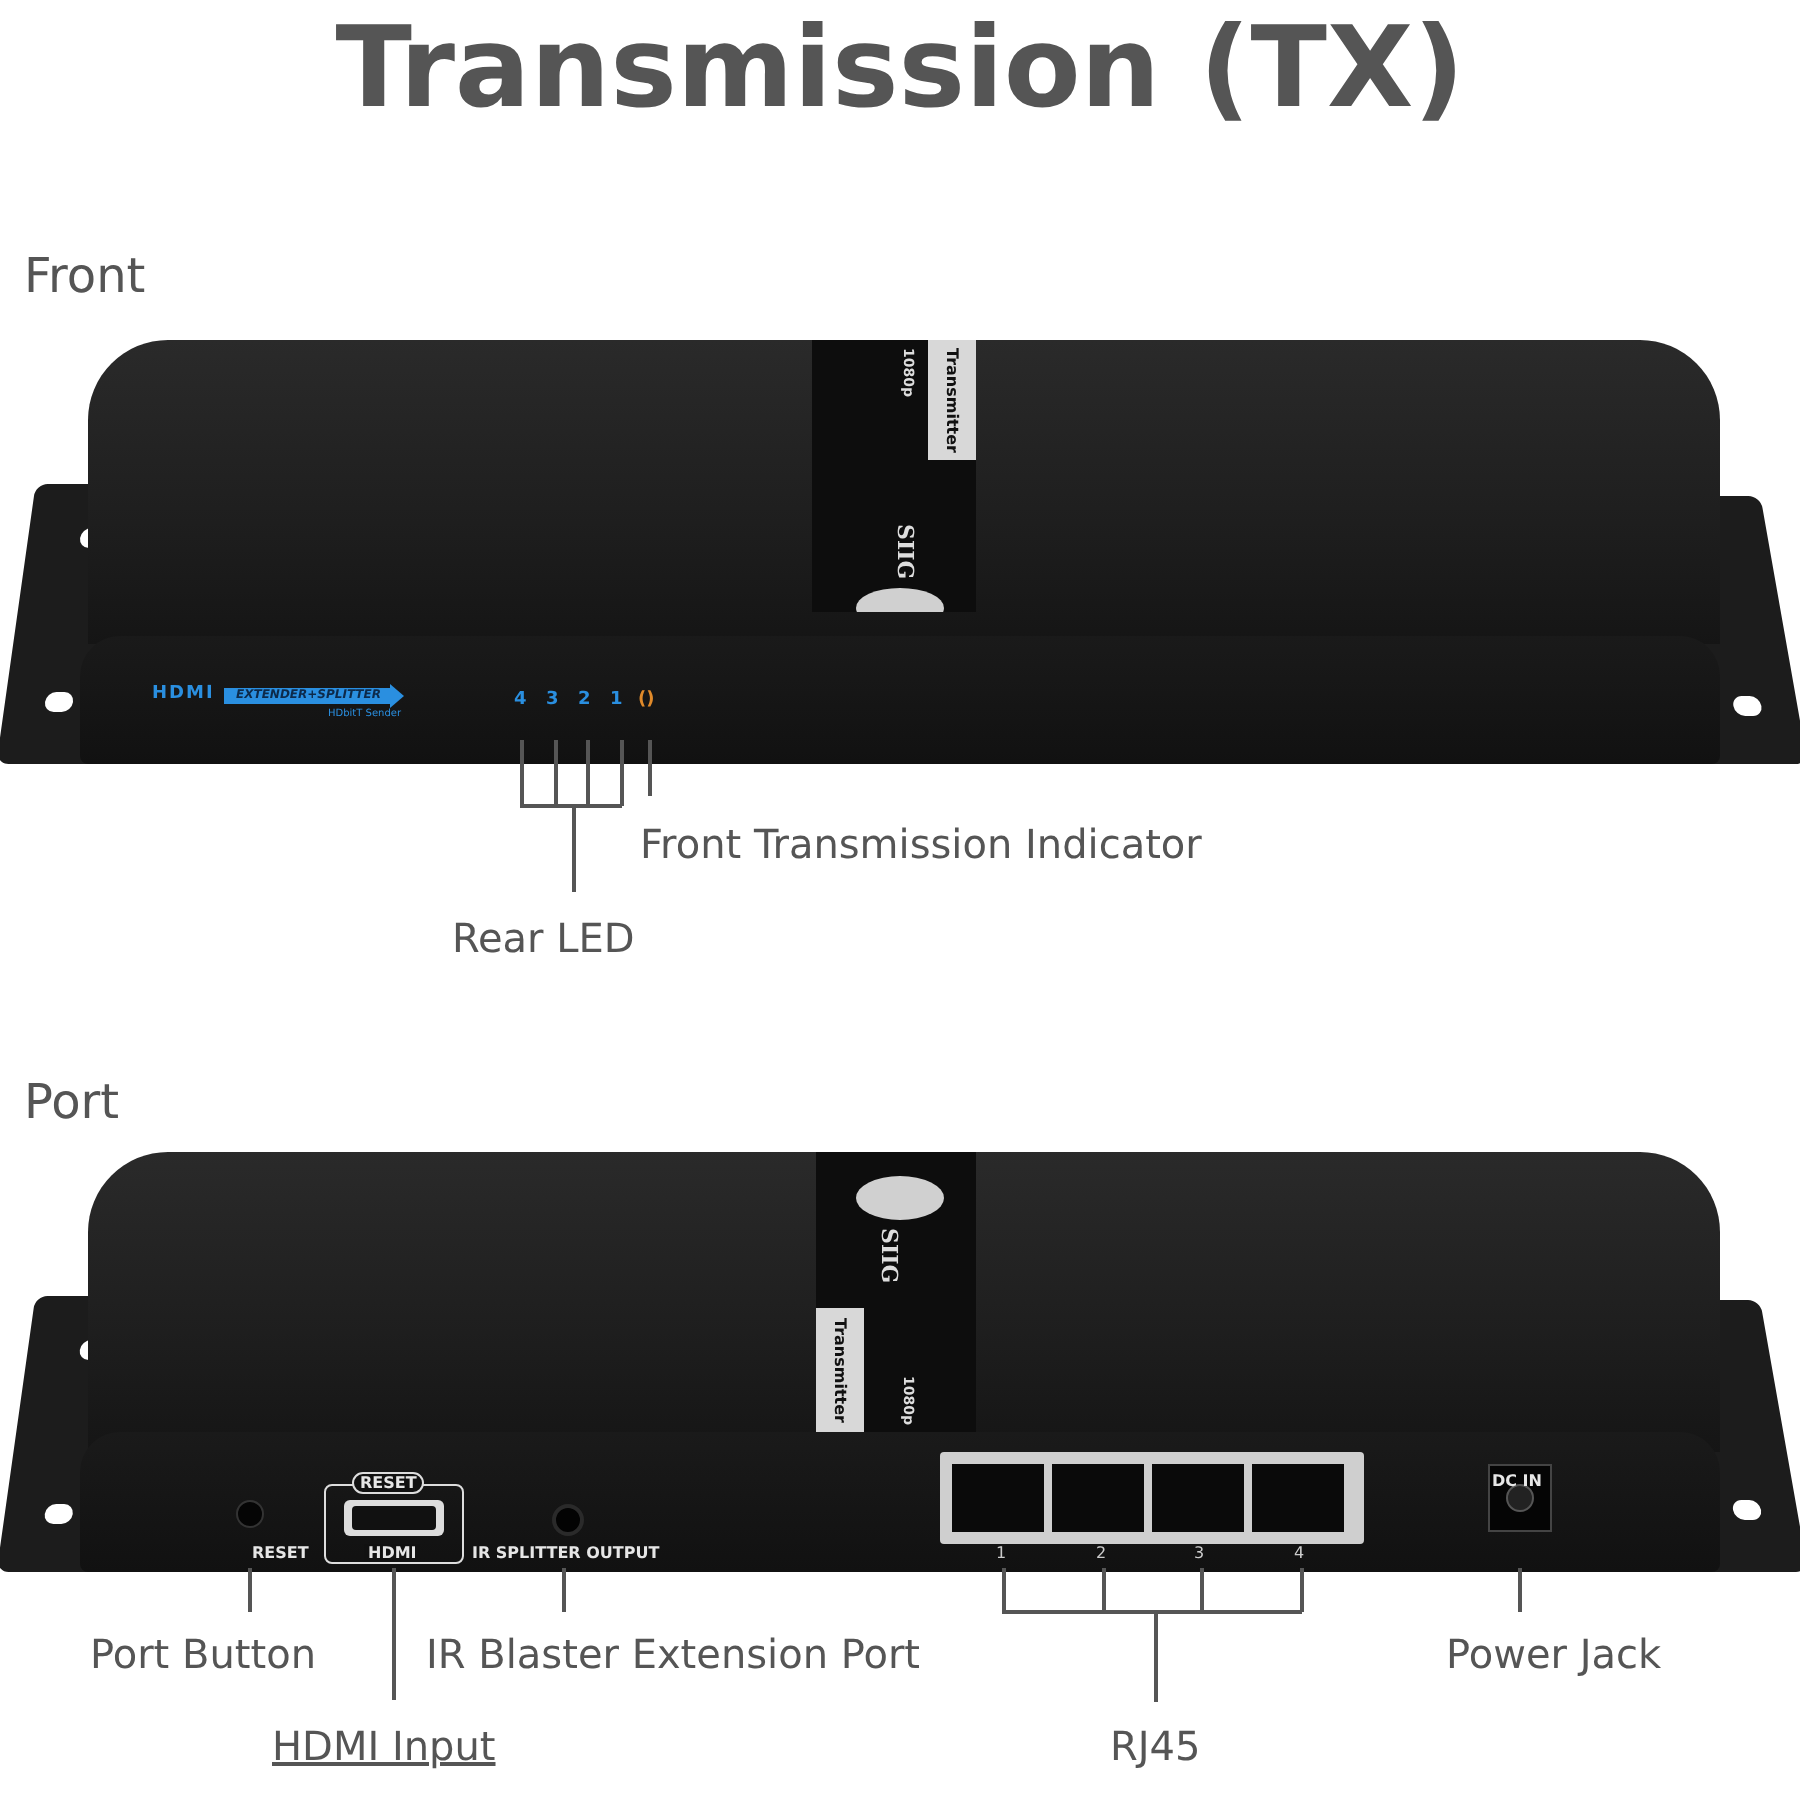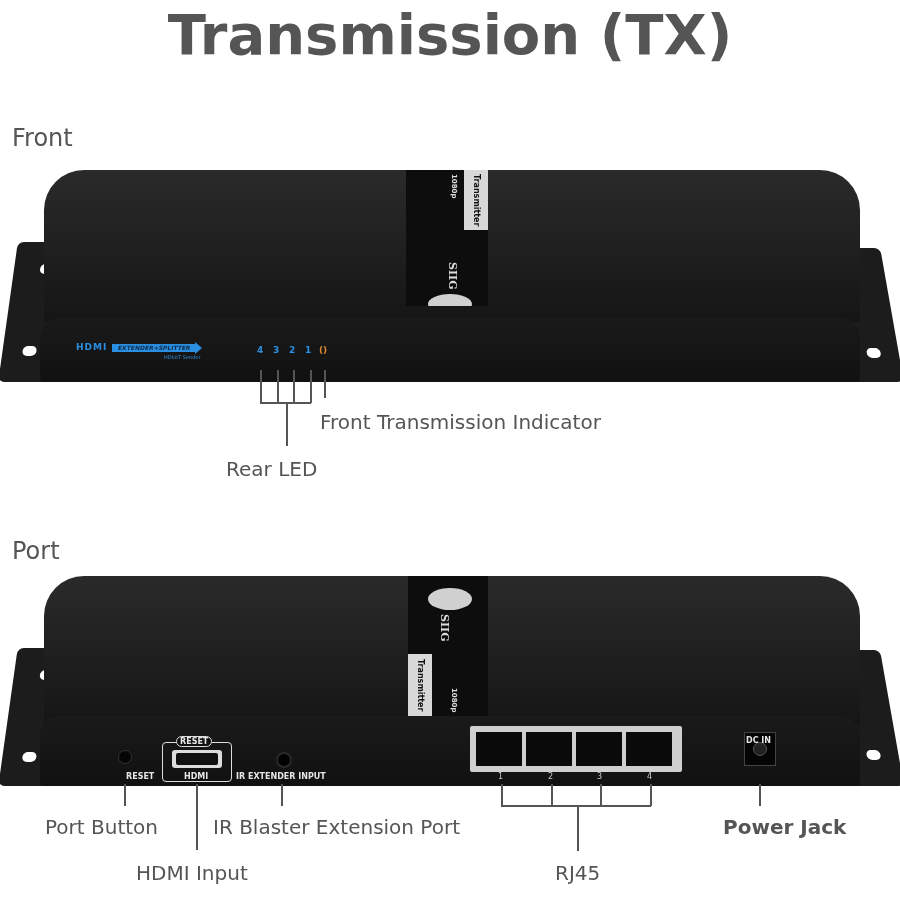--- a/index.html
+++ b/index.html
@@ -130,21 +130,21 @@
   <div class="port-label" style="left:110px; top:772px;margin-left:16px;">RESET</div>
 
   <div class="hdmi-frame" style="left:162px; top:742px; width:70px; height:40px;"></div>
   <div class="port-label" style="left:176px; top:736px; background:#111; padding:0 3px; border:1px solid #ddd; border-radius:6px;">RESET</div>
   <div class="hdmi-port" style="left:172px; top:750px; width:50px; height:18px;">
     <div class="hdmi-port-inner" style="left:4px; top:3px; width:42px; height:12px;"></div>
   </div>
   <div class="port-label" style="left:182px; top:772px; background:#111; padding:0 2px;">HDMI</div>
 
   <div class="ir-jack" style="left:276px; top:752px;"></div>
-  <div class="port-label" style="left:236px; top:772px;">IR EXTENDER INPUT</div>
+  <div class="port-label" style="left:236px; top:772px;">IR SPLITTER OUTPUT</div>
 
   <div class="rj-frame" style="left:470px; top:726px; width:212px; height:46px;">
     <div class="rj-port" style="left:6px; top:6px; width:46px; height:34px;"></div>
     <div class="rj-port" style="left:56px; top:6px; width:46px; height:34px;"></div>
     <div class="rj-port" style="left:106px; top:6px; width:46px; height:34px;"></div>
     <div class="rj-port" style="left:156px; top:6px; width:46px; height:34px;"></div>
   </div>
   <div class="rj-num" style="left:498px; top:772px;">1</div>
   <div class="rj-num" style="left:548px; top:772px;">2</div>
   <div class="rj-num" style="left:597px; top:772px;">3</div>
@@ -162,15 +162,15 @@
 <div class="line" style="left:501px; top:784px; width:1.5px; height:22px;"></div>
 <div class="line" style="left:551px; top:784px; width:1.5px; height:22px;"></div>
 <div class="line" style="left:600px; top:784px; width:1.5px; height:22px;"></div>
 <div class="line" style="left:650px; top:784px; width:1.5px; height:22px;"></div>
 <div class="line" style="left:501px; top:805px; width:150px; height:1.5px;"></div>
 <div class="line" style="left:577px; top:805px; width:1.5px; height:46px;"></div>
 <div class="line" style="left:759px; top:784px; width:1.5px; height:22px;"></div>
 
 <div class="callout" style="left:45px; top:815px;">Port Button</div>
 <div class="callout" style="left:213px; top:815px;">IR Blaster Extension Port</div>
-<div class="callout" style="left:723px; top:815px;font-weight:bold;">Power Jack</div>
-<div class="callout" style="left:136px; top:861px;">HDMI Input</div>
+<div class="callout" style="left:723px; top:815px;">Power Jack</div>
+<div class="callout" style="left:136px; top:861px;text-decoration:underline;">HDMI Input</div>
 <div class="callout" style="left:555px; top:861px;">RJ45</div>
 
 </body></html>

